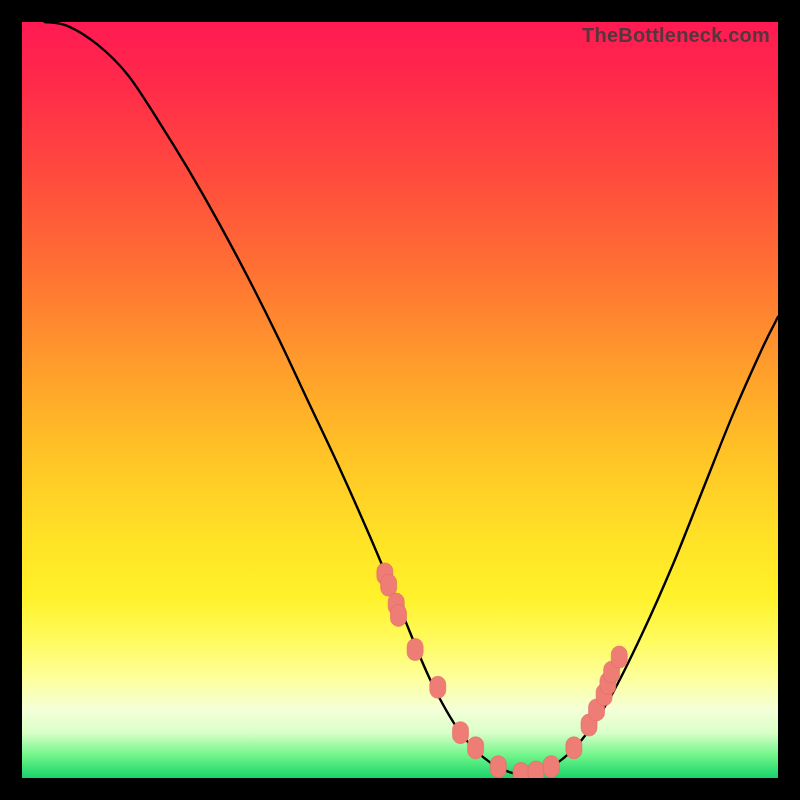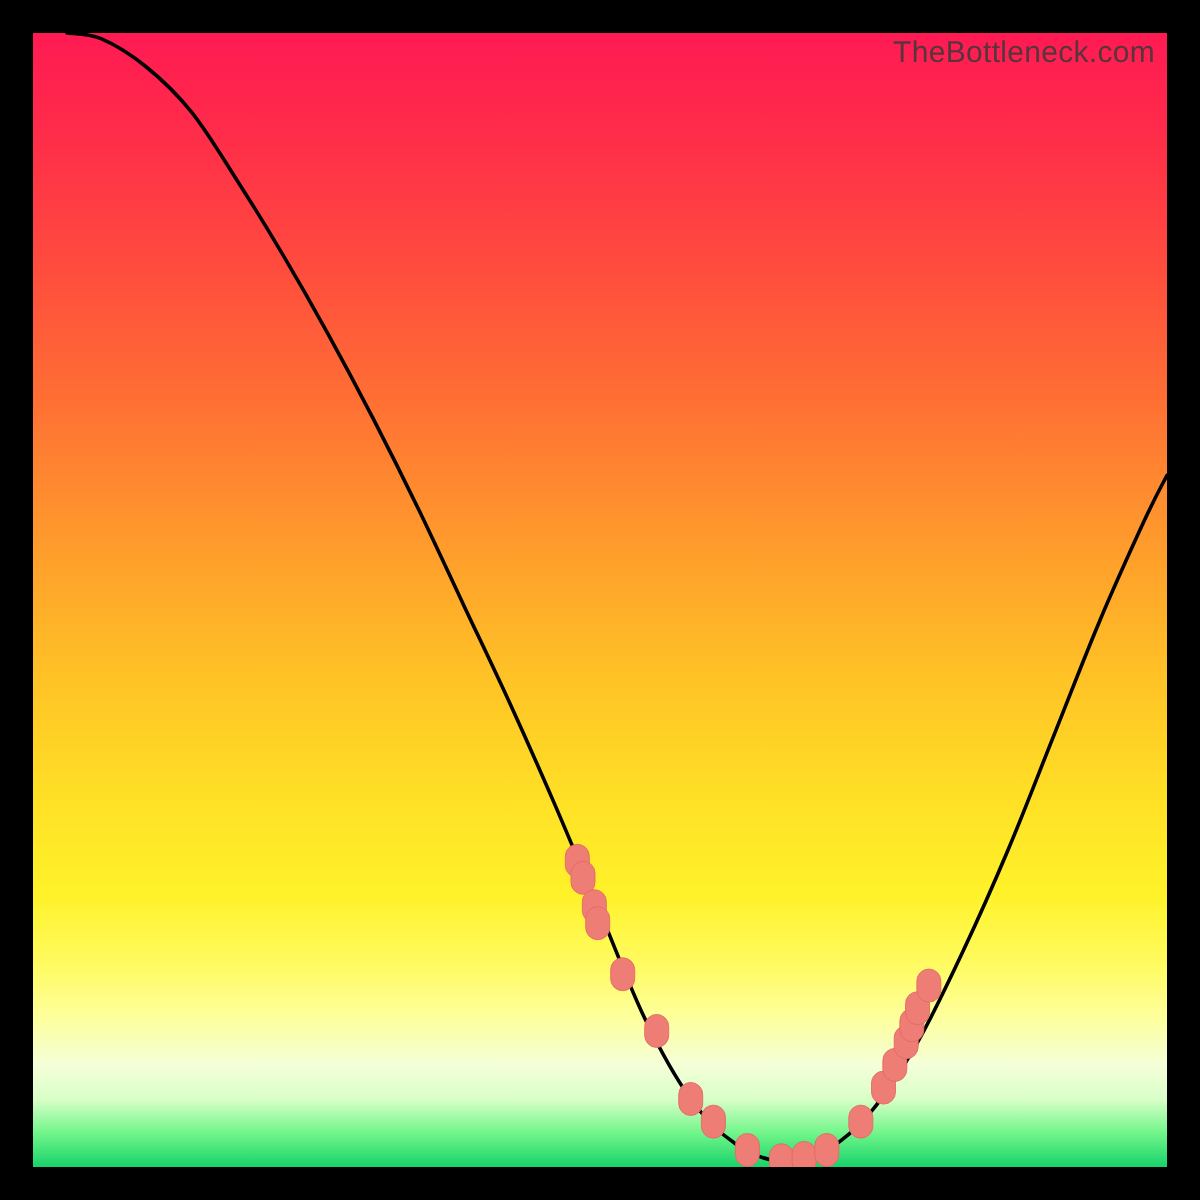--- a/index.html
+++ b/index.html
@@ -40,21 +40,21 @@
       #d9ffc8 94%,
       #71f58a 97%,
       #17d36a 100%
     );
   }
   .watermark {
     position: absolute;
     top: 2px;
     right: 8px;
     color: #3a3a3a;
-    font-weight: 400;
+    font-weight: 700;
     font-size: 20px;
     letter-spacing: 0.2px;
     opacity: 0.85;
   }
   #curve {
     position: absolute;
     left: 0;
     top: 0;
     width: 756px;
     height: 756px;

